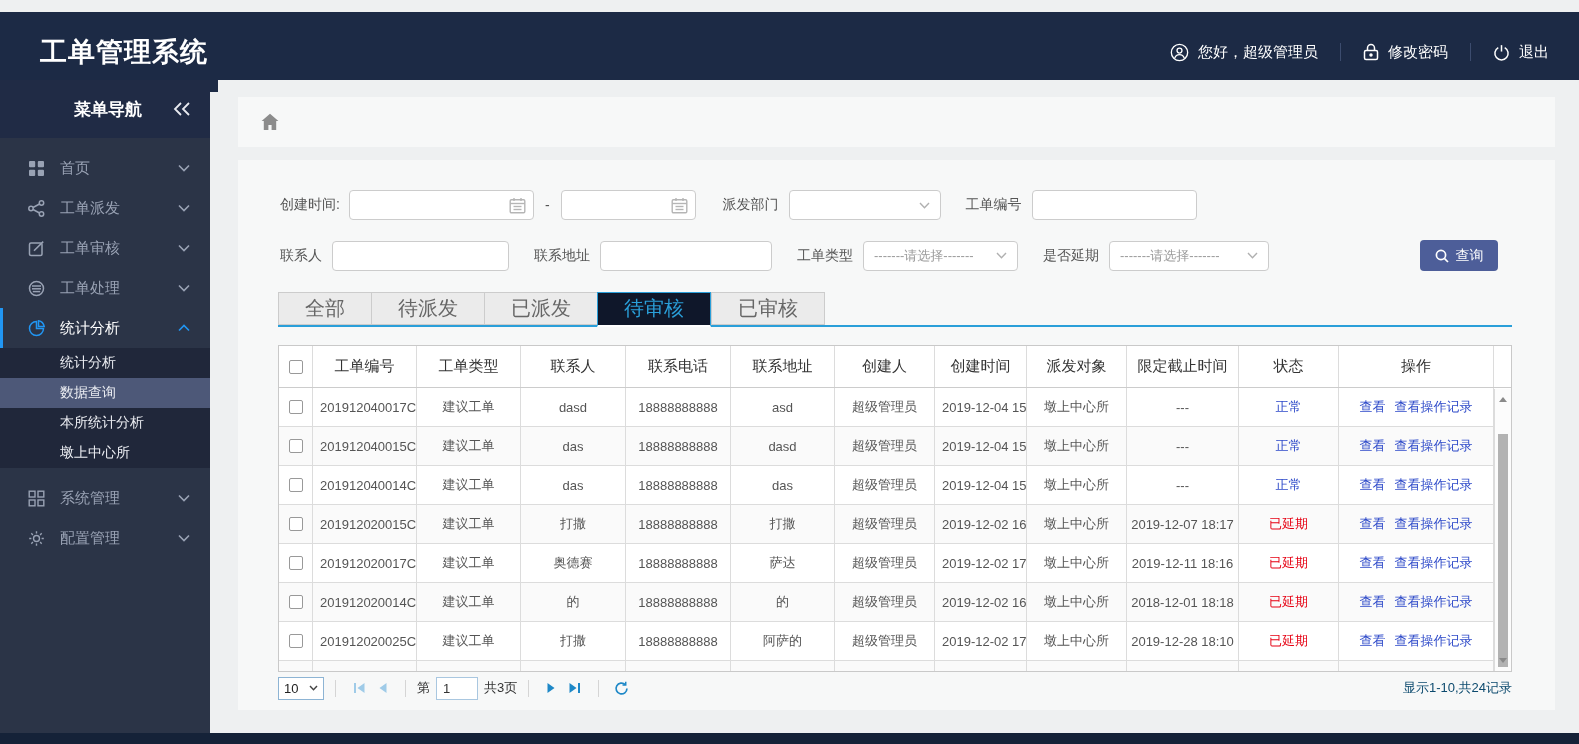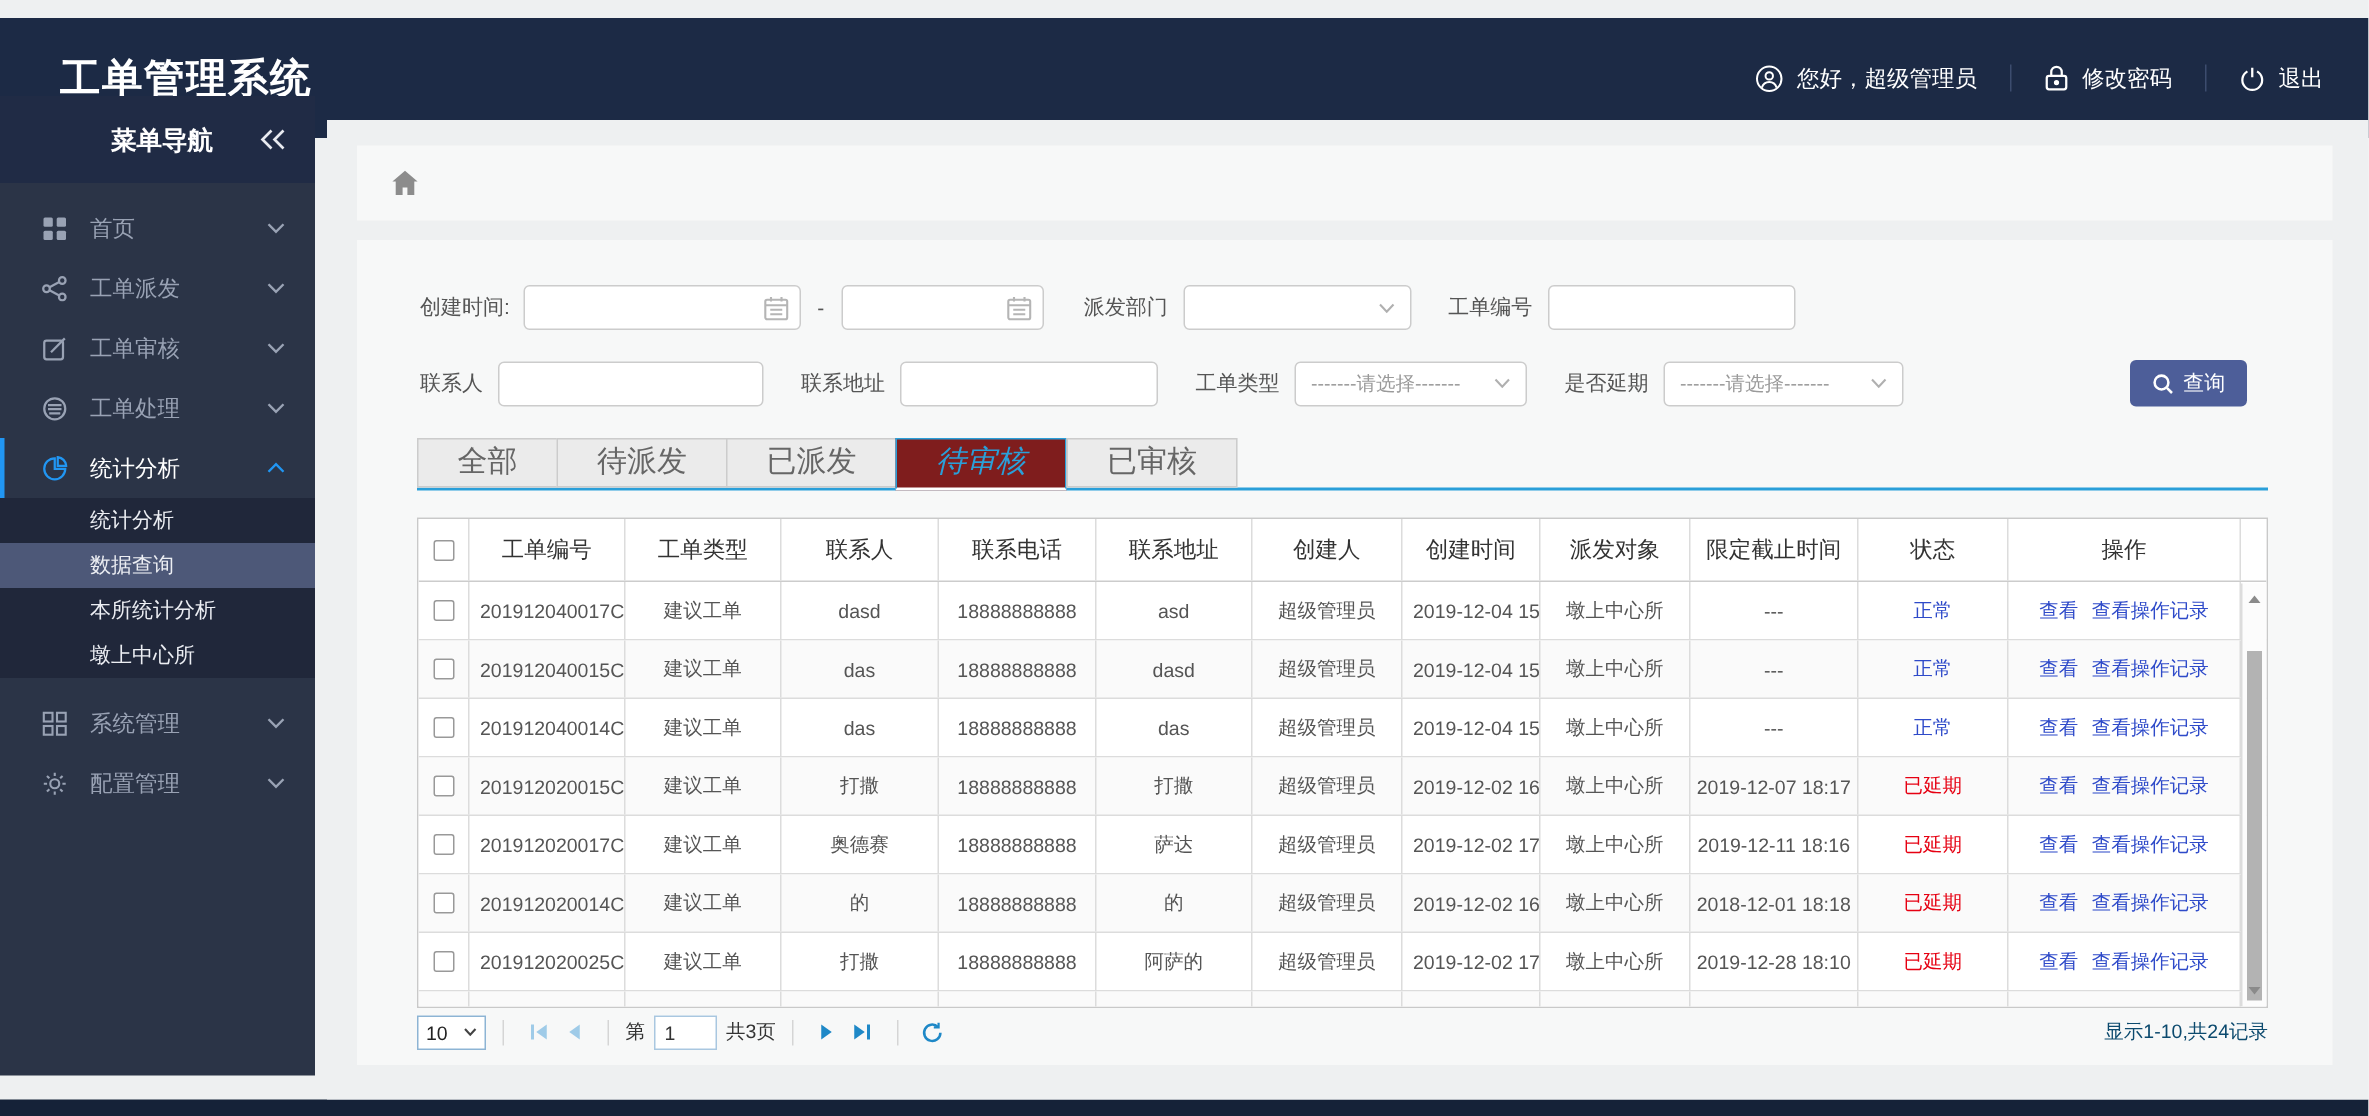--- a/index.html
+++ b/index.html
@@ -8,21 +8,21 @@
   svg { display:block; }
 
   
   .top-header { position:absolute; left:0; top:12px; width:1579px; height:80px; background:#1c2a45; display:flex; align-items:center; }
   .app-title { color:#fff; font-size:27px; font-weight:bold; margin-left:40px; letter-spacing:1px; }
   .header-right { position:absolute; right:30px; top:0; height:80px; display:flex; align-items:center; color:#fff; font-size:15px; }
   .hr-item { display:flex; align-items:center; gap:9px; cursor:pointer; }
   .hr-divider { width:1px; height:18px; background:#3c4c6e; margin:0 22px; }
 
   
-  .sidebar { position:absolute; left:0; top:64px; width:210px; height:653px; background:#2b3447; }
+  .sidebar { position:absolute; left:0; top:80px; width:210px; height:653px; background:#2b3447; }
   .nav-head { height:58px; background:#202b45; display:flex; align-items:center; color:#fff; }
   .nav-head-title { font-size:17px; font-weight:bold; margin-left:74px; }
   .collapse-btn { margin-left:auto; margin-right:18px; cursor:pointer; color:#e8eaf0; }
   .menu { padding-top:10px; }
   .menu-item { height:40px; display:flex; align-items:center; color:#99a2b4; font-size:15px; cursor:pointer; padding-left:24px; position:relative; border-left:3px solid transparent; }
   .menu-item .mi-icon { width:19px; margin-right:14px; display:flex; justify-content:center; }
   .menu-item .mi-chevron { margin-left:auto; margin-right:20px; }
   .menu-item.active { color:#fff; border-left:3px solid #2196f3; }
   .menu-item.active .mi-icon, .menu-item.active .mi-chevron { color:#2196f3; }
   .submenu { background:#20273a; }
@@ -49,21 +49,21 @@
   .f-input.with-cal input { padding-right:30px; }
   .cal-icon { position:absolute; right:7px; top:6px; color:#b5b5b5; pointer-events:none; }
   .f-select { height:30px; background:#fff; border:1px solid #ccc; border-radius:4px; display:flex; align-items:center; padding:0 10px; font-size:13px; color:#9a9a9a; cursor:pointer; }
   .f-select .sel-caret { margin-left:auto; color:#b0b0b0; }
   .search-btn { margin-left:auto; margin-right:57px; width:78px; height:31px; background:#4d5e99; border:none; border-radius:4px; color:#fff; font-size:14px; display:flex; align-items:center; justify-content:center; gap:7px; cursor:pointer; font-family:Liberation Sans, sans-serif; }
 
   
   .tabs { position:absolute; left:40px; top:132px; width:1234px; display:flex; border-bottom:2px solid #2a9fd9; }
   .tab { height:33px; line-height:31px; padding:0 26px; background:#ebebeb; border:1px solid #ccc; border-right:none; font-size:20px; color:#666; cursor:pointer; text-align:center; }
   .tab:last-of-type { border-right:1px solid #ccc; }
-  .tab.active { background:#7f1d1d; color:#2a9fd9; border:1px solid #2a9fd9; margin-bottom:-2px; height:35px; border-bottom:2px solid #fff;font-style:italic; }
+  .tab.active { background:#0f172a; color:#2a9fd9; border:1px solid #2a9fd9; margin-bottom:-2px; height:35px; border-bottom:2px solid #fff; }
 
   
   .tbl { position:absolute; left:40px; top:185px; width:1234px; height:327px; background:#fff; border:1px solid #c9c9c9; overflow:hidden; }
   .thead { display:flex; height:42px; border-bottom:1px solid #ccc; background:#fff; }
   .th { display:flex; align-items:center; justify-content:center; font-size:15px; color:#333; border-right:1px solid #dcdcdc; flex-shrink:0; }
   .tr { display:flex; height:39px; border-bottom:1px solid #dcdcdc; background:#fff; }
   .tr.alt { background:#fafafa; }
   .td { display:flex; align-items:center; justify-content:center; font-size:13px; color:#555; border-right:1px solid #dcdcdc; flex-shrink:0; overflow:hidden; white-space:nowrap; }
   .td.left { justify-content:flex-start; padding-left:7px; }
   .cbx { width:14px; height:14px; border:1px solid #999; border-radius:2px; background:#fff; cursor:pointer; flex-shrink:0; }

